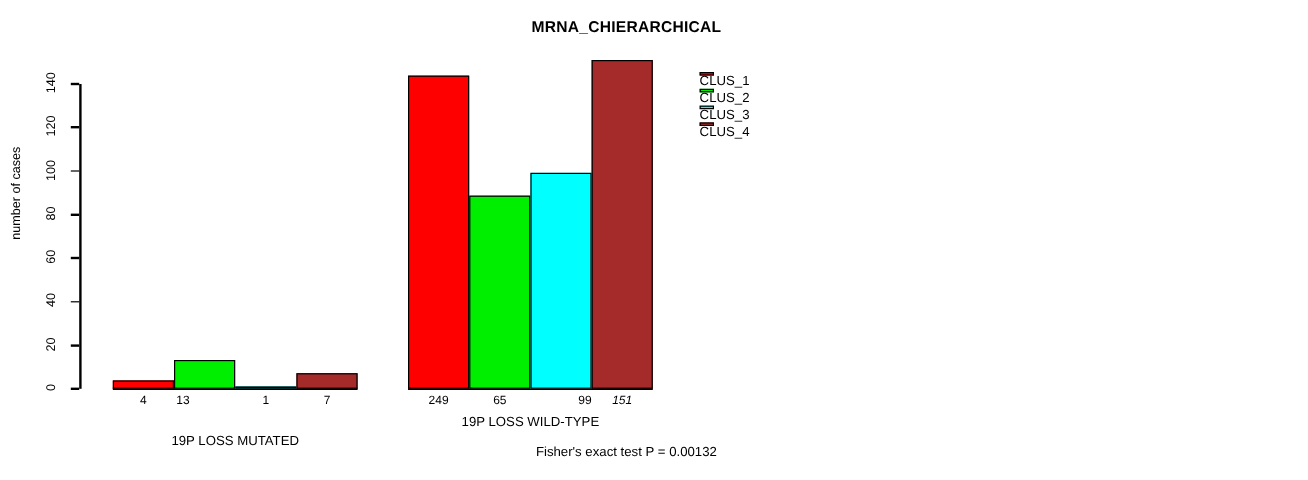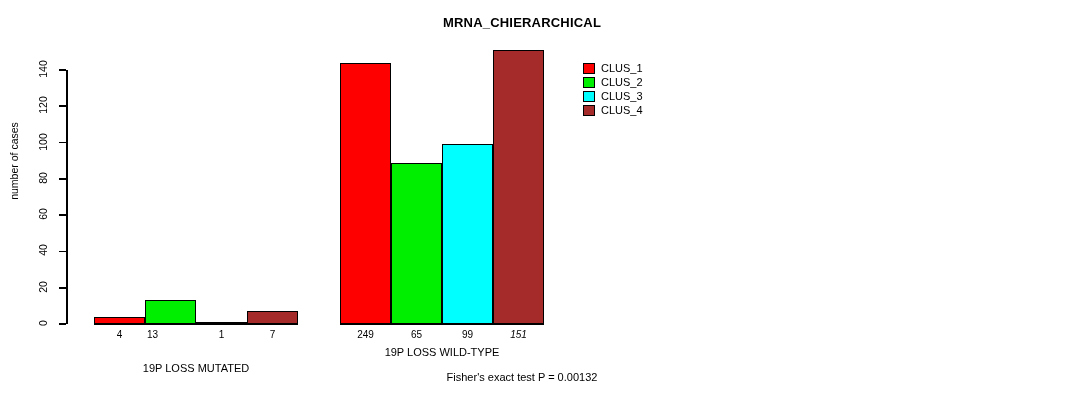--- a/index.html
+++ b/index.html
@@ -92,21 +92,22 @@
   }
   #legend {
     position: absolute;
     left: 583px;
     top: 60px;
   }
   .legend-row {
     position: relative;
     height: 14px;
     display: flex;
-    align-items: flex-end;
+    align-items: flex-start;
+    flex-direction: column;
   }
   .legend-swatch {
     width: 12px;
     height: 11px;
     box-sizing: border-box;
     border: 1px solid #000000;
     margin-right: 6px;
   }
   .legend-label {
     font-size: 11px;
@@ -163,21 +164,21 @@
       <div class="bar-value" style="left: 196px; width: 51px; top: 329px;">1</div>
       <div class="bar" style="left: 247px; width: 51px; height: 12.7px; top: 311.3px; background: rgb(165, 42, 42);"></div>
       <div class="bar-value" style="left: 247px; width: 51px; top: 329px;">7</div>
       <div class="group-label" style="left: 94px; width: 204px; top: 346px; margin-top: 16px;">19P LOSS MUTATED</div>
       <div class="group-baseline" style="left: 340px; top: 323px; width: 204px;"></div>
       <div class="bar" style="left: 340px; width: 51px; height: 261.257px; top: 62.7429px; background: rgb(255, 0, 0);"></div>
       <div class="bar-value" style="left: 340px; width: 51px; top: 329px;">249</div>
       <div class="bar" style="left: 391px; width: 51px; height: 161.471px; top: 162.529px; background: rgb(0, 238, 0);"></div>
       <div class="bar-value" style="left: 391px; width: 51px; top: 329px;">65</div>
       <div class="bar" style="left: 442px; width: 51px; height: 179.614px; top: 144.386px; background: rgb(0, 255, 255);"></div>
-      <div class="bar-value" style="left: 442px; width: 51px; top: 329px;">99</div>
+      <div class="bar-value" style="left: 442px; width: 51px; top: 329px; text-align: right;">99</div>
       <div class="bar" style="left: 493px; width: 51px; height: 273.957px; top: 50.0429px; background: rgb(165, 42, 42);"></div>
       <div class="bar-value" style="left: 493px; width: 51px; top: 329px; font-style: italic;">151</div>
       <div class="group-label" style="left: 340px; width: 204px; top: 346px;">19P LOSS WILD-TYPE</div>
     </div>
 
   <div id="legend">
       <div class="legend-row">
         <span class="legend-swatch" style="background: rgb(255, 0, 0);"></span>
         <span class="legend-label">CLUS_1</span>
       </div>

